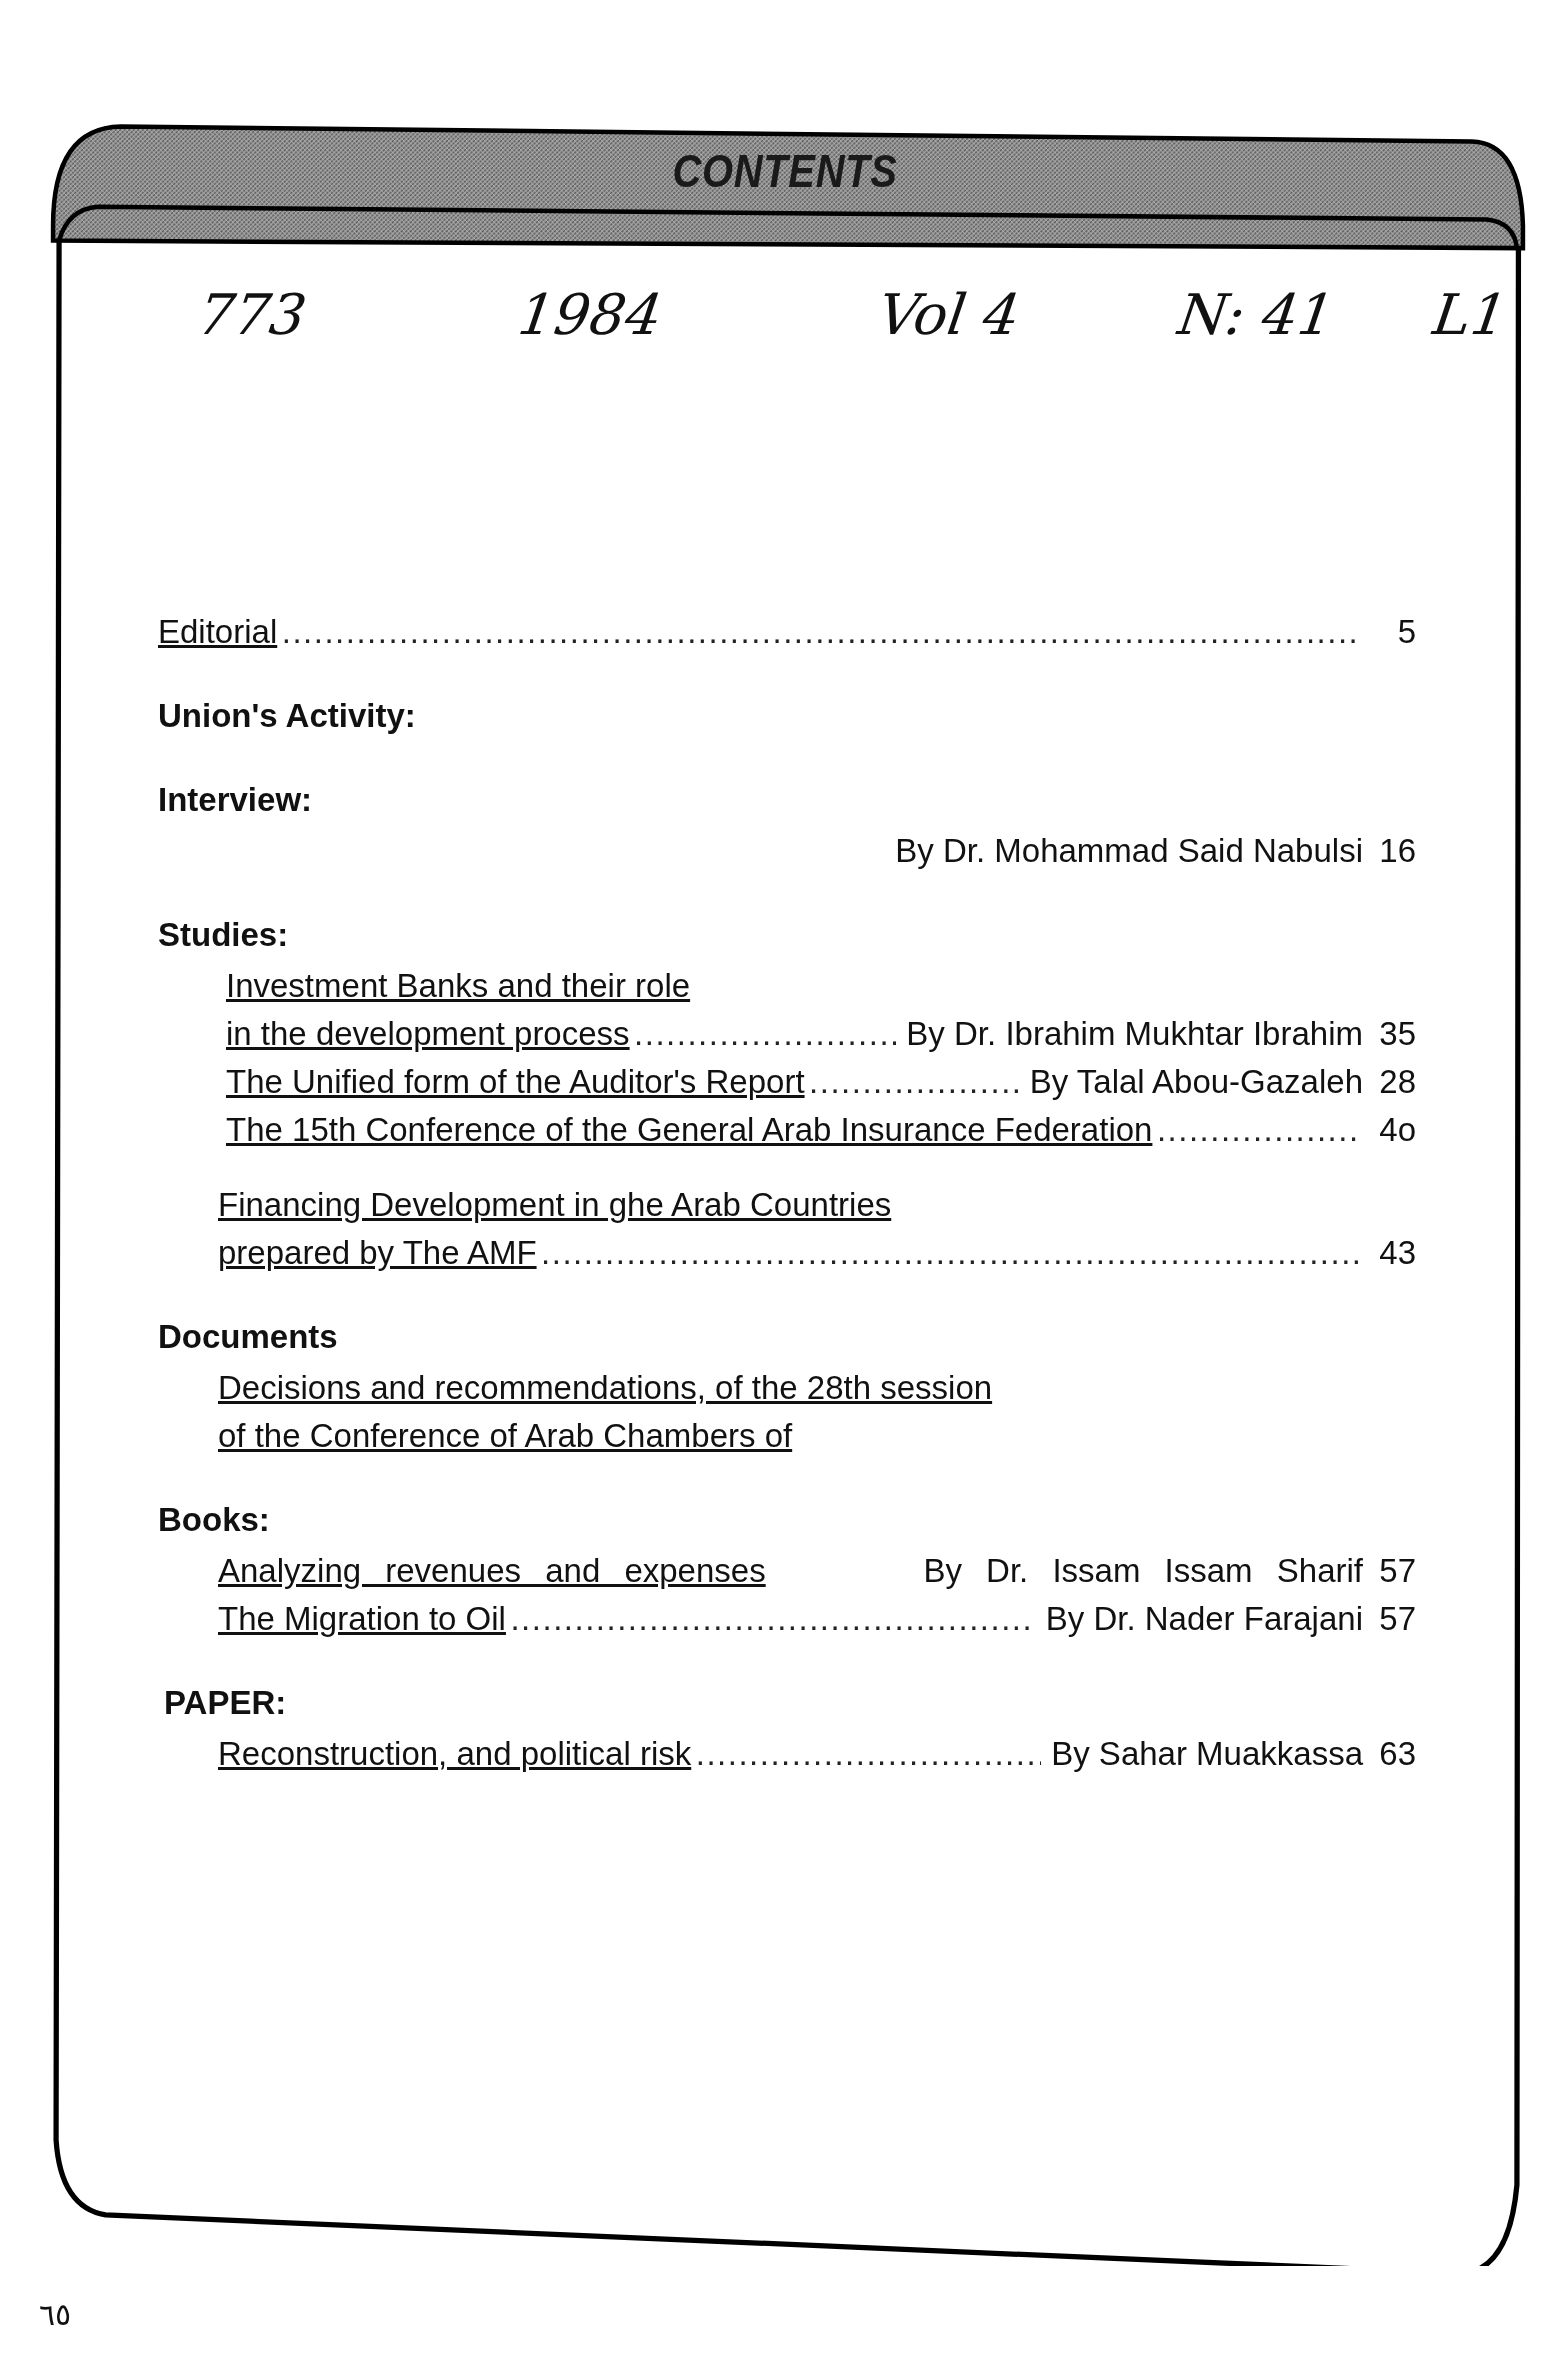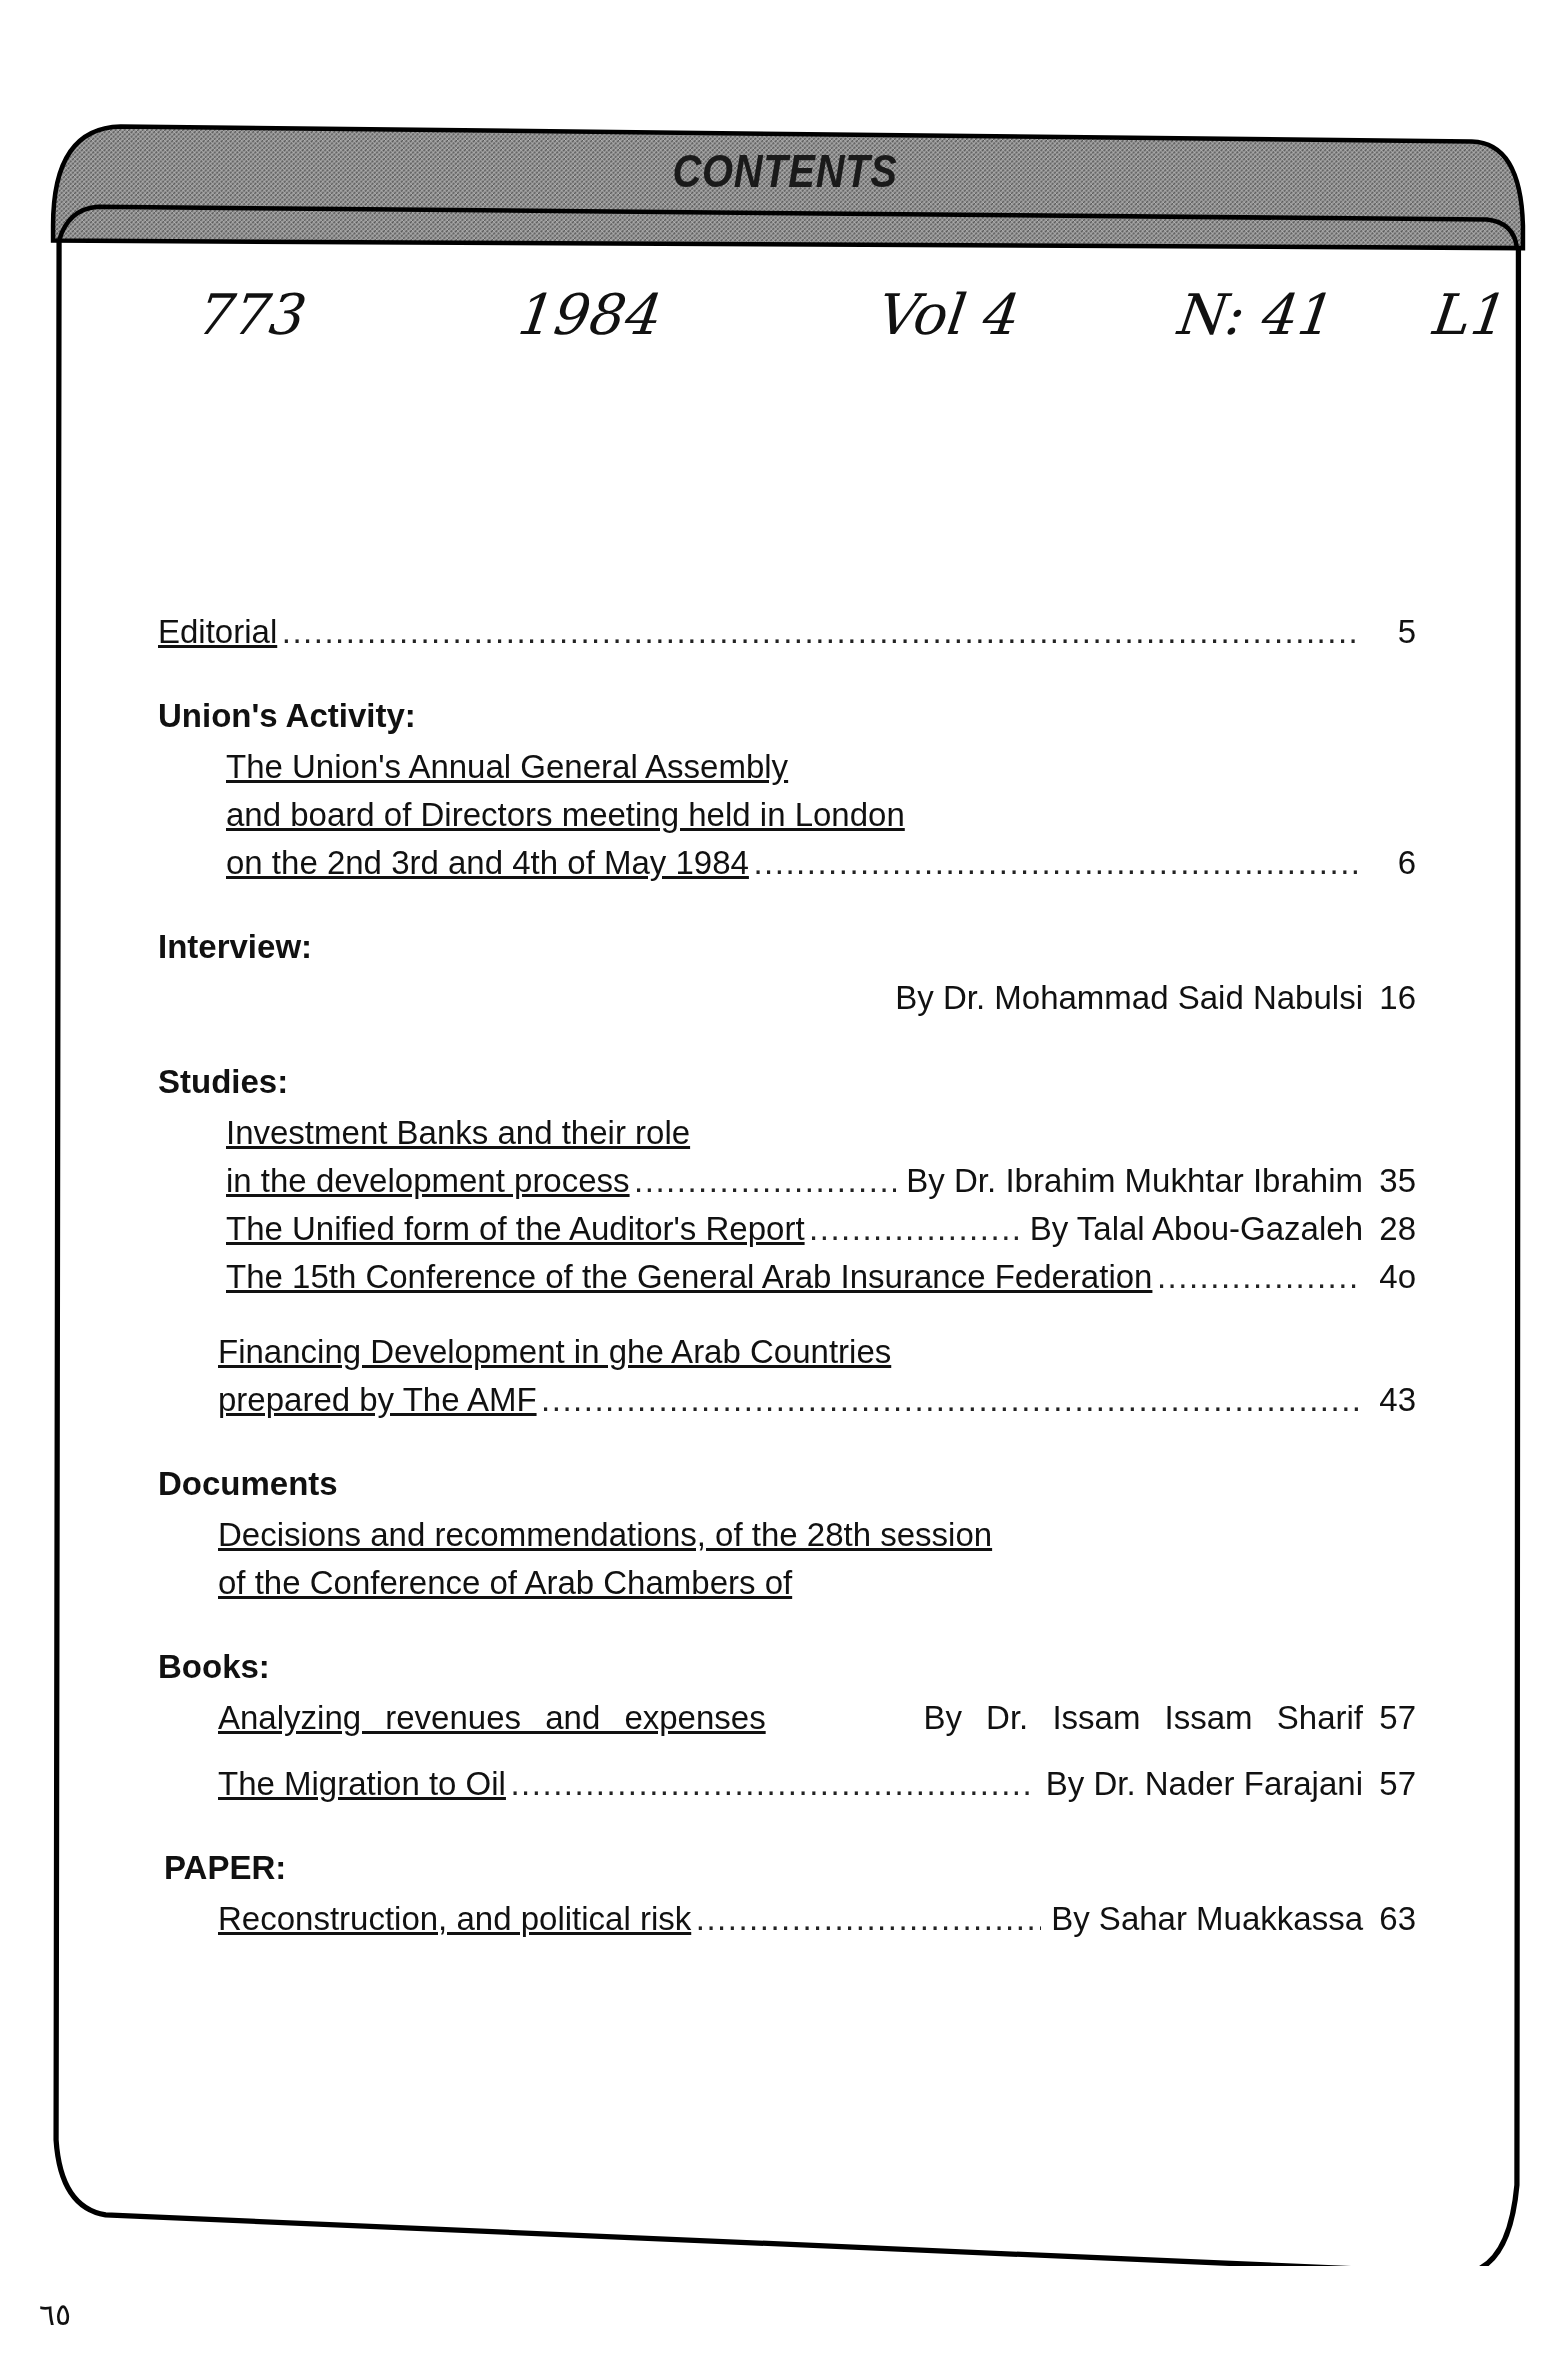--- a/index.html
+++ b/index.html
@@ -57,33 +57,20 @@
   <div class="sec">
     <div class="line">
       <span class="txt">Editorial</span>
       <span class="dots"></span>
       <span class="page">5</span>
     </div>
   </div>
 
   <div class="sec">
     <div class="sec-title">Union's Activity:</div>
-    <div class="entry">
-      <div class="line">
-          <span class="txt">The Union's Annual General Assembly</span>
-        </div>
-      <div class="line">
-          <span class="txt">and board of Directors meeting held in London</span>
-        </div>
-      <div class="line">
-        <span class="txt">on the 2nd 3rd and 4th of May 1984</span>
-        <span class="dots"></span>
-        <span class="page">6</span>
-      </div>
-    </div>
   </div>
 
   <div class="sec">
     <div class="sec-title">Interview:</div>
     <div class="entry">
       <div class="line">
         <span class="gap"></span>
         <span class="author">By Dr. Mohammad Said Nabulsi</span>
         <span class="page">16</span>
       </div>
@@ -145,21 +132,21 @@
   <div class="sec">
     <div class="sec-title">Books:</div>
     <div class="entry" style="padding-left:60px">
       <div class="line">
         <span class="txt spaced">Analyzing revenues and expenses</span>
         <span class="gap"></span>
         <span class="author spaced">By Dr. Issam Issam Sharif</span>
         <span class="page">57</span>
       </div>
     </div>
-    <div class="entry" style="padding-left:60px; margin-top:18px">
+    <div class="entry" style="padding-left:60px; ">
       <div class="line">
         <span class="txt">The Migration to Oil</span>
         <span class="dots"></span>
         <span class="author">By Dr. Nader Farajani</span>
         <span class="page">57</span>
       </div>
     </div>
   </div>
 
   <div class="sec" style="padding-left:6px">

